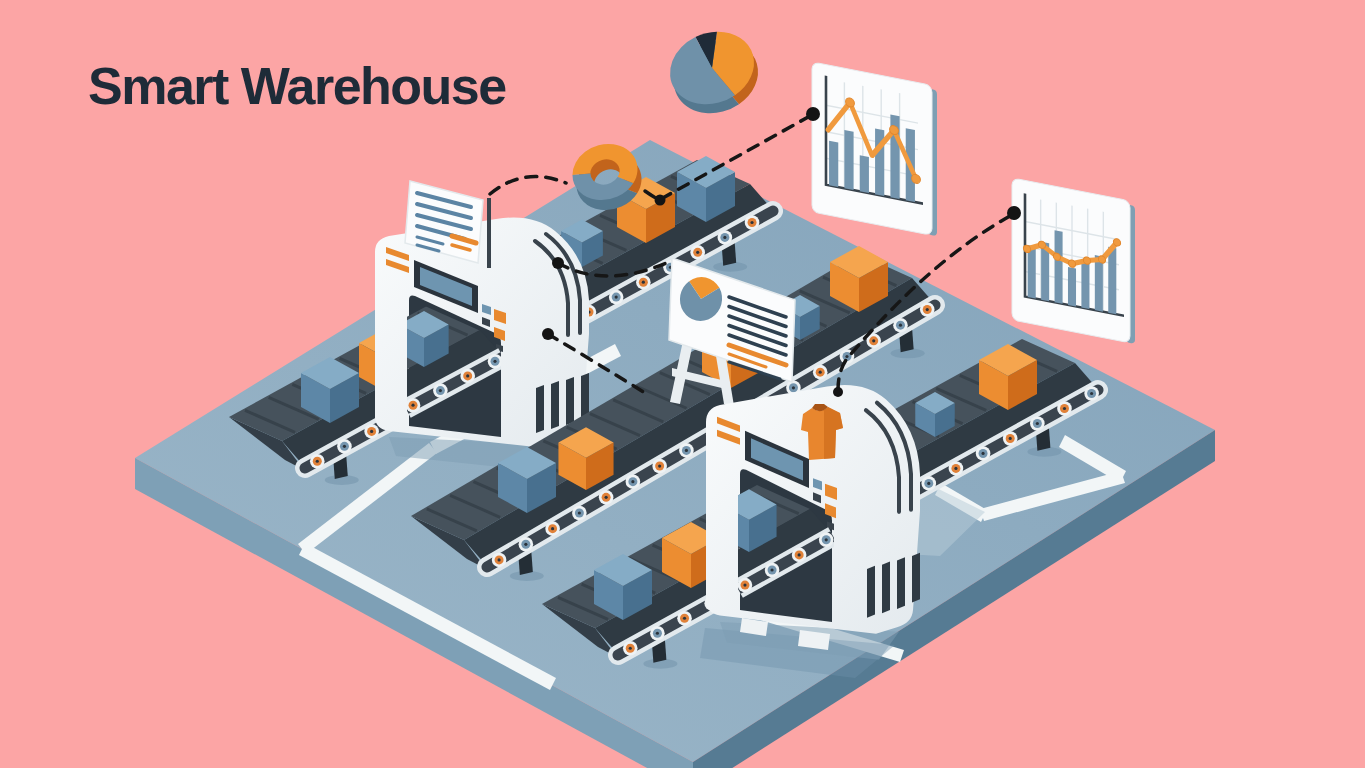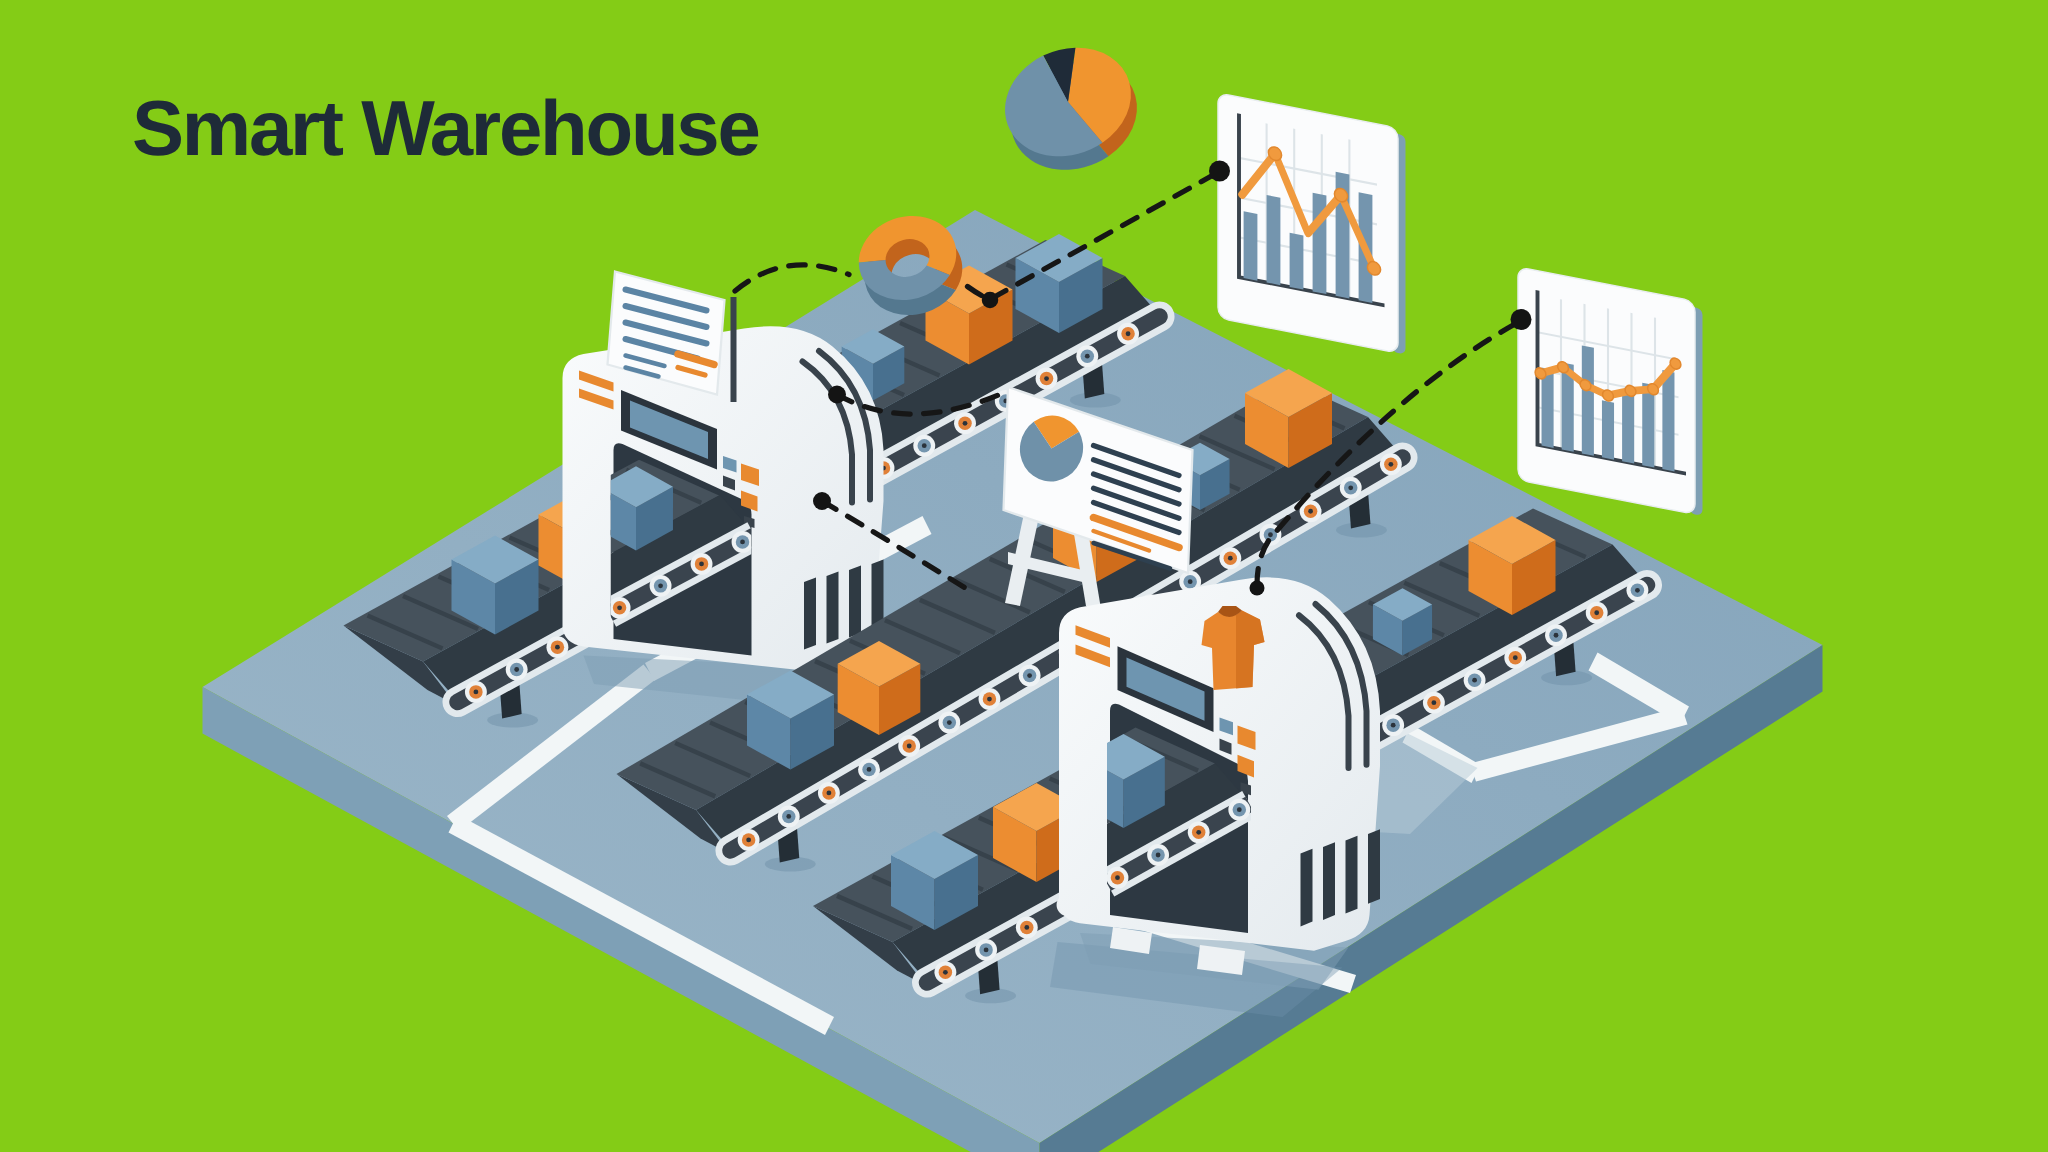--- a/index.html
+++ b/index.html
@@ -1,16 +1,16 @@
 <!DOCTYPE html>
 <html style="--title: #1e2b38; --accent-orange: #ec8d31; --accent-blue: #7495ae; --floor: #8fadc2; --floor-edge-left: #7ea0b6; --floor-edge-right: #567b93; --lane-white: #f2f6f7; --belt-top: #46525c; --belt-face: #2f3a43; --rail: #e2e9ed; --roller-orange: #e08138; --roller-blue: #7495ae; --machine-white: #f6f8f9; --machine-dark: #39434c; --screen-blue: #6e95b0; --navy: #2e4050; --card-bg: #fbfcfd; --card-edge: #7e9fb3; --grid: #dde4e8; --bar: #7495ae; --line-orange: #f09a3e; --pie-blue: #6f91a9; --pie-orange: #f0952f; --pie-navy: #1f2b38; --depth-blue: #54788f; --depth-orange: #c2641c; --connector: #161616; --shirt-orange: #e8862e;"><head>
 <meta charset="utf-8">
 <style>
   html,body{margin:0;padding:0;background:#fff;}
-  #canvas{position:relative;width:1365px;height:768px;background:#84cc16;overflow:hidden;
+  #canvas{position:relative;width:1365px;height:768px;background:#fca5a5;overflow:hidden;
           font-family:"Liberation Sans", sans-serif;}
   #scene{position:absolute;left:0;top:0;}
   .title{position:absolute;left:88px;top:56px;margin:0;
          font-family:"Liberation Sans", sans-serif;
          font-weight:800;font-size:52px;letter-spacing:-1.5px;color:var(--title,#1e2b38);}
 </style>
 </head>
 <body>
 
 <div id="canvas">

